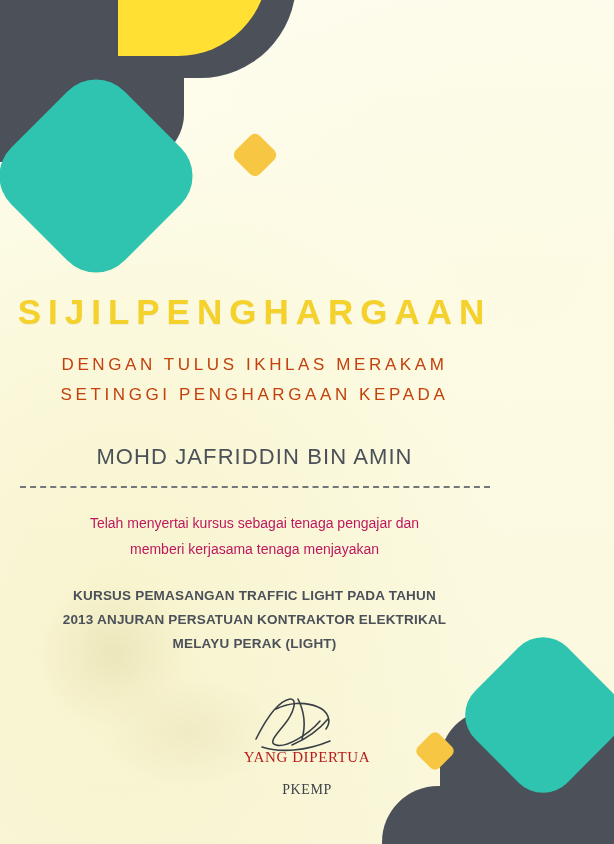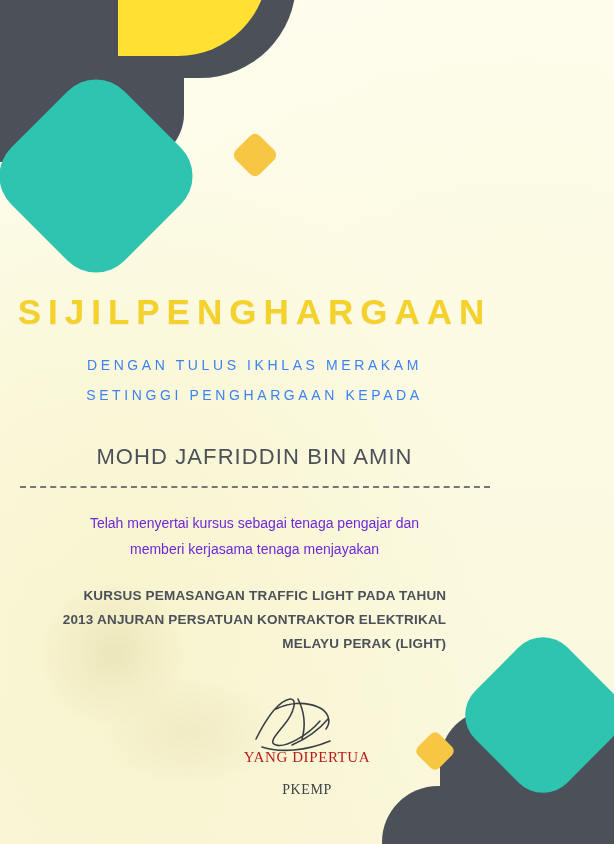--- a/index.html
+++ b/index.html
@@ -149,23 +149,23 @@
     font-size: 35px;
     font-weight: bold;
     letter-spacing: 7px;
     color: #f5d12b;
     text-shadow: 0 1px 0 rgba(0,0,0,0.05);
     white-space: nowrap;
   }
 
   .subtitle {
     margin-top: 18px;
-    font-size: 14px;
+    font-size: 17px;
     letter-spacing: 3.6px;
-    color: #3b82f6;
+    color: #c2410c;
     text-align: center;
     line-height: 30px;
     white-space: nowrap;
   }
 
   .recipient {
     margin-top: 34px;
     font-size: 22px;
     font-weight: normal;
     letter-spacing: 1.1px;
@@ -176,32 +176,32 @@
   .divider {
     margin-top: 16px;
     width: 470px;
     border-top: 2px dashed #5c6169;
     opacity: 0.85;
   }
 
   .body-text {
     margin-top: 22px;
     font-size: 14px;
-    color: #6d28d9;
+    color: #be185d;
     text-align: center;
     line-height: 26px;
     max-width: 430px;
   }
 
   .course-text {
     margin-top: 22px;
     font-size: 13.5px;
     font-weight: bold;
     color: #4b5059;
-    text-align: right;
+    text-align: center;
     line-height: 24px;
     letter-spacing: 0.2px;
     max-width: 450px;
   }
 
   
   .sign-block {
     position: absolute;
     left: 0;
     right: 0;

